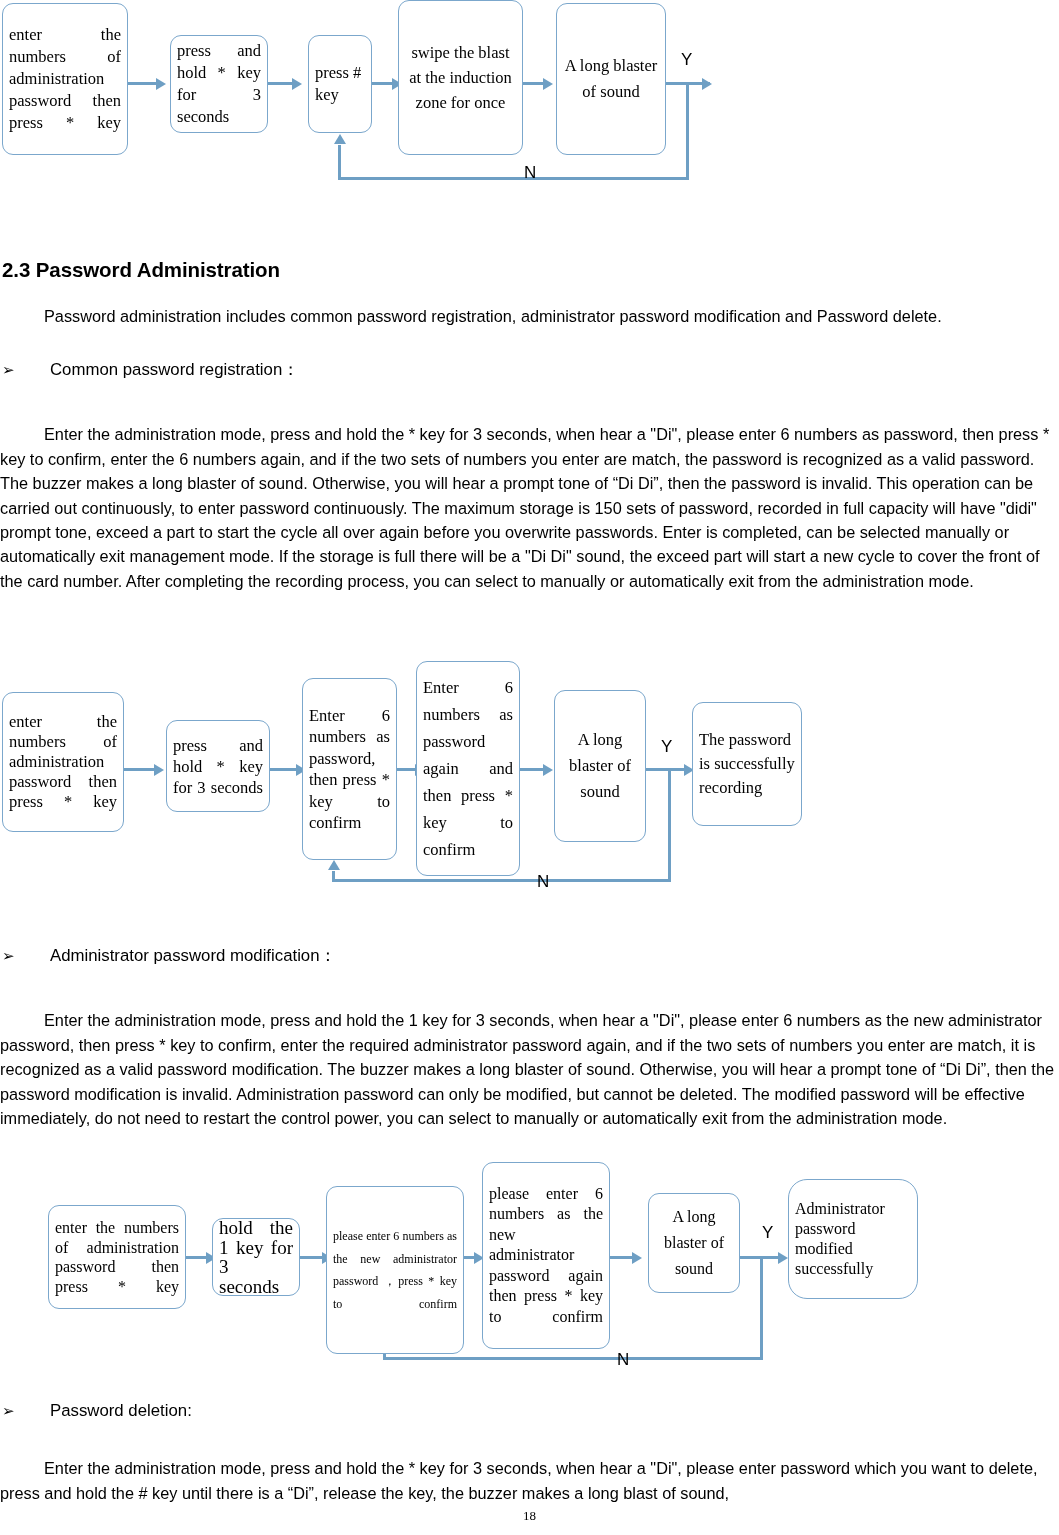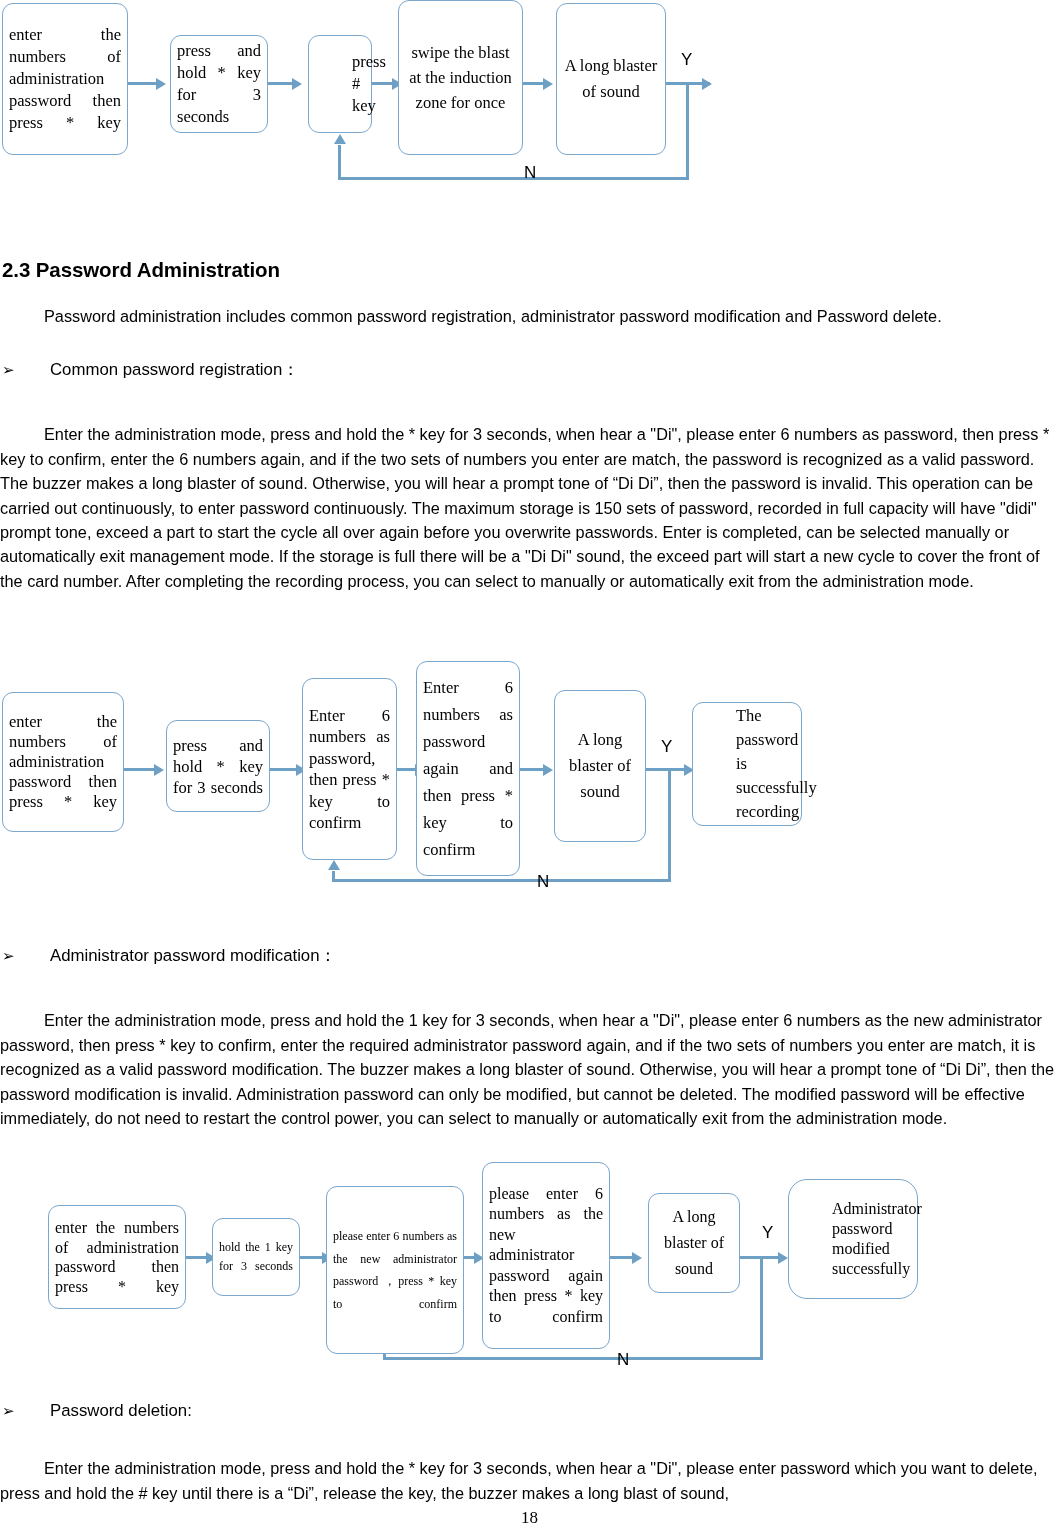--- a/index.html
+++ b/index.html
@@ -37,21 +37,21 @@
     text-align-last: justify;
     z-index: 3;
   }
   .fbox > span {
     display: block;
     width: 100%;
     padding: 0 6px;
     box-sizing: border-box;
   }
   .fbox.ctr { text-align: center; text-align-last: center; }
-  .fbox.lft { text-align: left; text-align-last: left; padding-left: 37px; }
+  .fbox.lft { text-align: left; text-align-last: left; }
 
   
   .ln {
     position: absolute;
     background: #6E9FC4;
     z-index: 1;
   }
   .ln.h { height: 3px; }
   .ln.v { width: 3px; }
 
@@ -110,21 +110,21 @@
     width: 48px;
     font-family: "DejaVu Sans", sans-serif;
     font-size: 15px;
   }
   .pageno {
     position: absolute;
     width: 1059px;
     left: 0;
     text-align: center;
     font-family: "Liberation Serif", serif;
-    font-size: 17px;
+    font-size: 13px;
     color: #000;
   }
 </style>
 </head>
 <body>
 
 <div class="flow" style="top:0;height:200px;">
 
   <div class="fbox" style="left:2px; top:3px; width:126px; height:152px; font-size:16.5px; line-height:22px;">
     <span>enter the numbers of administration password then press * key</span>
@@ -237,21 +237,21 @@
 
 <div class="flow" style="top:1165px;height:200px;">
 
   <div class="fbox" style="left:48px; top:40px; width:138px; height:104px; font-size:16px; line-height:19.5px;">
     <span>enter the numbers of administration password then press * key</span>
   </div>
 
   <div class="ln h" style="left:186px; top:91px; width:24px;"></div>
   <div class="ah right" style="left:206px; top:87px;"></div>
 
-  <div class="fbox" style="left:212px; top:53px; width:88px; height:78px; font-size:12px; line-height:19.5px;">
+  <div class="fbox" style="left:212px; top:53px; width:88px; height:78px; font-size:19px; line-height:19.5px;">
     <span>hold the 1 key for 3 seconds</span>
   </div>
 
   <div class="ln h" style="left:300px; top:91px; width:26px;"></div>
   <div class="ah right" style="left:322px; top:87px;"></div>
 
   <div class="fbox" style="left:326px; top:21px; width:138px; height:168px; font-size:12px; line-height:22.5px;">
     <span>please enter 6 numbers as the new administrator password ，press * key to confirm</span>
   </div>
 

